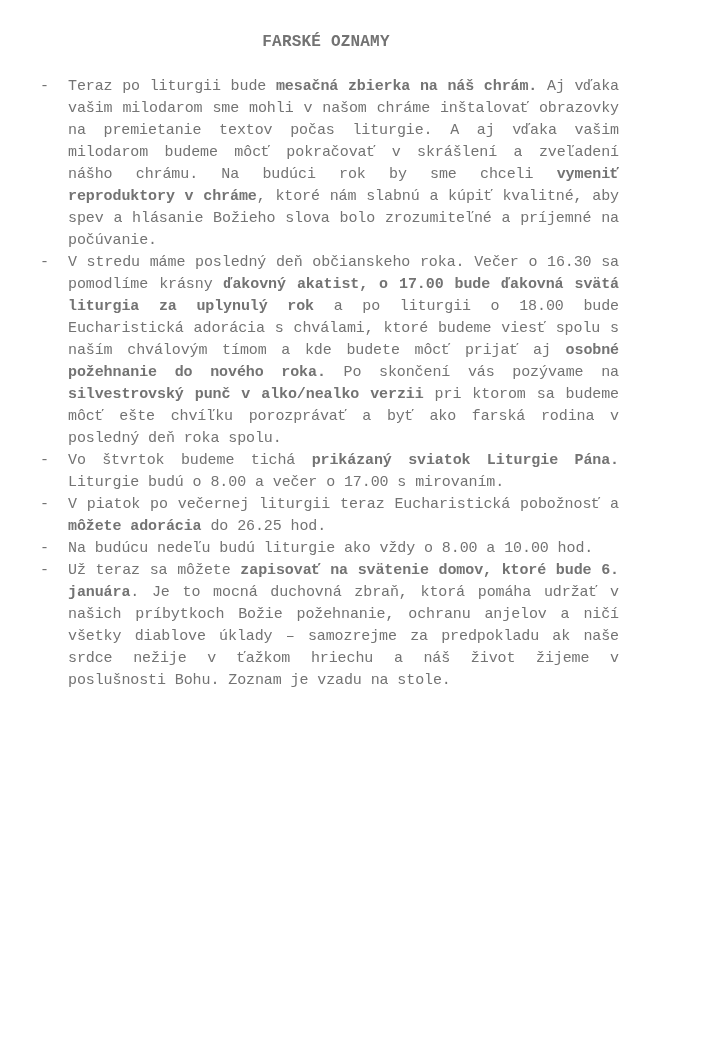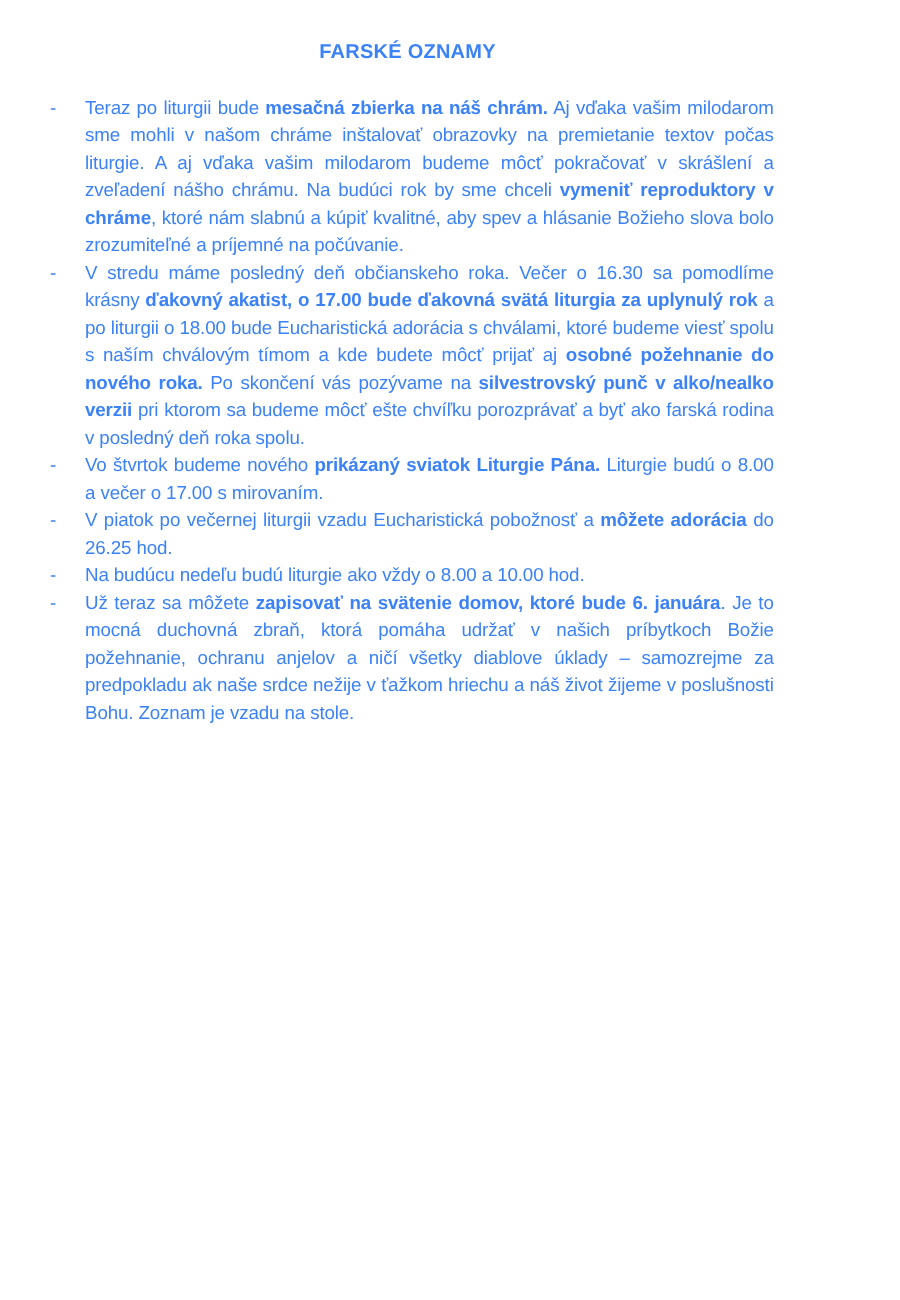--- a/index.html
+++ b/index.html
@@ -5,22 +5,22 @@
   html, body {
     margin: 0;
     padding: 0;
     background: #ffffff;
   }
   .page {
     position: relative;
     width: 652px;
     height: 1040px;
     background: #ffffff;
-    color: #3b82f6;
-    font-family: Liberation Sans, sans-serif;
+    color: #737373;
+    font-family: Liberation Mono, monospace;
     overflow: hidden;
     box-sizing: border-box;
   }
   .title {
     font-size: 16px;
     font-weight: 700;
     line-height: 22px;
     text-align: center;
     padding-top: 31px;
     letter-spacing: 0.2px;
@@ -55,25 +55,25 @@
       <div class="item">
         <span class="marker">-</span>
         <div class="item-text"><span>Teraz po liturgii bude </span><span class="b">mesačná zbierka na náš chrám.</span><span> Aj vďaka vašim milodarom sme mohli v našom chráme inštalovať obrazovky na premietanie textov počas liturgie. A aj vďaka vašim milodarom budeme môcť pokračovať v skrášlení a zveľadení nášho chrámu. Na budúci rok by sme chceli </span><span class="b">vymeniť reproduktory v chráme</span><span>, ktoré nám slabnú a kúpiť kvalitné, aby spev a hlásanie Božieho slova bolo zrozumiteľné a príjemné na počúvanie.</span></div>
       </div>
       <div class="item">
         <span class="marker">-</span>
         <div class="item-text"><span>V stredu máme posledný deň občianskeho roka. Večer o 16.30 sa pomodlíme krásny </span><span class="b">ďakovný akatist, o 17.00 bude ďakovná svätá liturgia za uplynulý rok</span><span> a po liturgii o 18.00 bude Eucharistická adorácia s chválami, ktoré budeme viesť spolu s naším chválovým tímom a kde budete môcť prijať aj </span><span class="b">osobné požehnanie do nového roka.</span><span> Po skončení vás pozývame na </span><span class="b">silvestrovský punč v alko/nealko verzii</span><span> pri ktorom sa budeme môcť ešte chvíľku porozprávať a byť ako farská rodina v posledný deň roka spolu.</span></div>
       </div>
       <div class="item">
         <span class="marker">-</span>
-        <div class="item-text"><span>Vo štvrtok budeme nového </span><span class="b">prikázaný sviatok Liturgie Pána.</span><span> Liturgie budú o 8.00 a večer o 17.00 s mirovaním.</span></div>
+        <div class="item-text"><span>Vo štvrtok budeme tichá </span><span class="b">prikázaný sviatok Liturgie Pána.</span><span> Liturgie budú o 8.00 a večer o 17.00 s mirovaním.</span></div>
       </div>
       <div class="item">
         <span class="marker">-</span>
-        <div class="item-text"><span>V piatok po večernej liturgii vzadu Eucharistická pobožnosť a </span><span class="b">môžete adorácia</span><span> do 26.25 hod.</span></div>
+        <div class="item-text"><span>V piatok po večernej liturgii teraz Eucharistická pobožnosť a </span><span class="b">môžete adorácia</span><span> do 26.25 hod.</span></div>
       </div>
       <div class="item">
         <span class="marker">-</span>
         <div class="item-text"><span>Na budúcu nedeľu budú liturgie ako vždy o 8.00 a 10.00 hod.</span></div>
       </div>
       <div class="item">
         <span class="marker">-</span>
         <div class="item-text"><span>Už teraz sa môžete </span><span class="b">zapisovať na svätenie domov, ktoré bude 6. januára</span><span>. Je to mocná duchovná zbraň, ktorá pomáha udržať v našich príbytkoch Božie požehnanie, ochranu anjelov a ničí všetky diablove úklady – samozrejme za predpokladu ak naše srdce nežije v ťažkom hriechu a náš život žijeme v poslušnosti Bohu. Zoznam je vzadu na stole.</span></div>
       </div>
     </div>

